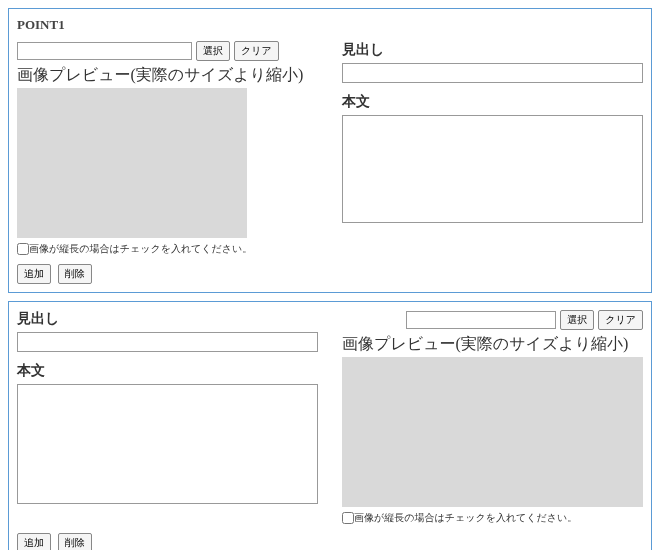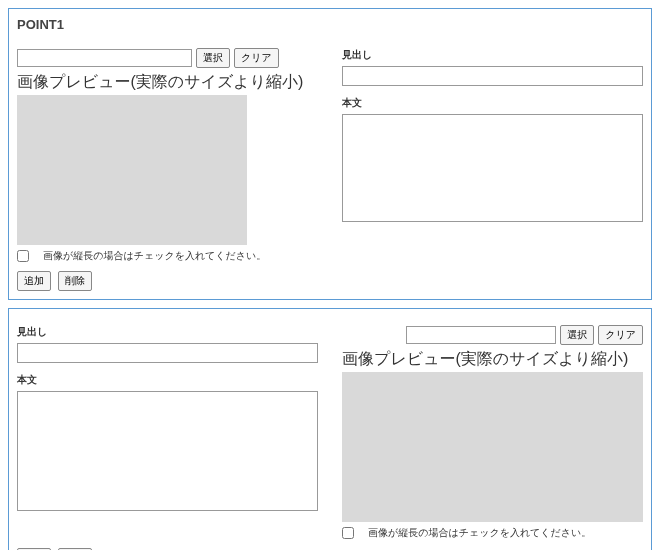--- a/index.html
+++ b/index.html
@@ -1,15 +1,15 @@
 <!DOCTYPE html>
 <html><head>
 <meta charset="utf-8">
 <style>
-  * { box-sizing: border-box; }
+  * { box-sizing: border-box; font-family: Liberation Serif, serif; }
   body {
     margin: 0;
     padding: 8px;
     font-family: Arial, sans-serif;
     font-size: 11px;
     color: #333;
     background: #fff;
   }
   .panel {
     border: 1px solid #5b9bd5;
@@ -22,21 +22,20 @@
     color: #444;
     margin-bottom: 8px;
   }
   .cols {
     display: flex;
     gap: 24px;
     margin-bottom: 4px;
   }
   .col {
     flex: 1 1 0;
-    margin-top: 8px;
   }
   .file-row {
     display: flex;
     align-items: center;
     margin-bottom: 4px;
   }
   .path-input {
     width: 175px;
     height: 18px;
     border: 1px solid #999;
@@ -64,32 +63,32 @@
     height: 150px;
     background: #d9d9d9;
   }
   .preview.right {
     width: 220px;
     height: 150px;
   }
   .check-row {
     display: flex;
     align-items: center;
-    gap: 14px;
+    gap: 0;
     margin-top: 4px;
     font-size: 10px;
     color: #333;
   }
   .check-row input[type="checkbox"] {
     width: 12px;
     height: 12px;
     margin: 0;
   }
   .field-label {
-    font-size: 10px;
+    font-size: 14px;
     font-weight: bold;
     color: #333;
     margin-bottom: 4px;
   }
   .text-input {
     width: 100%;
     height: 20px;
     border: 1px solid #999;
     font-size: 11px;
     padding: 0 3px;

